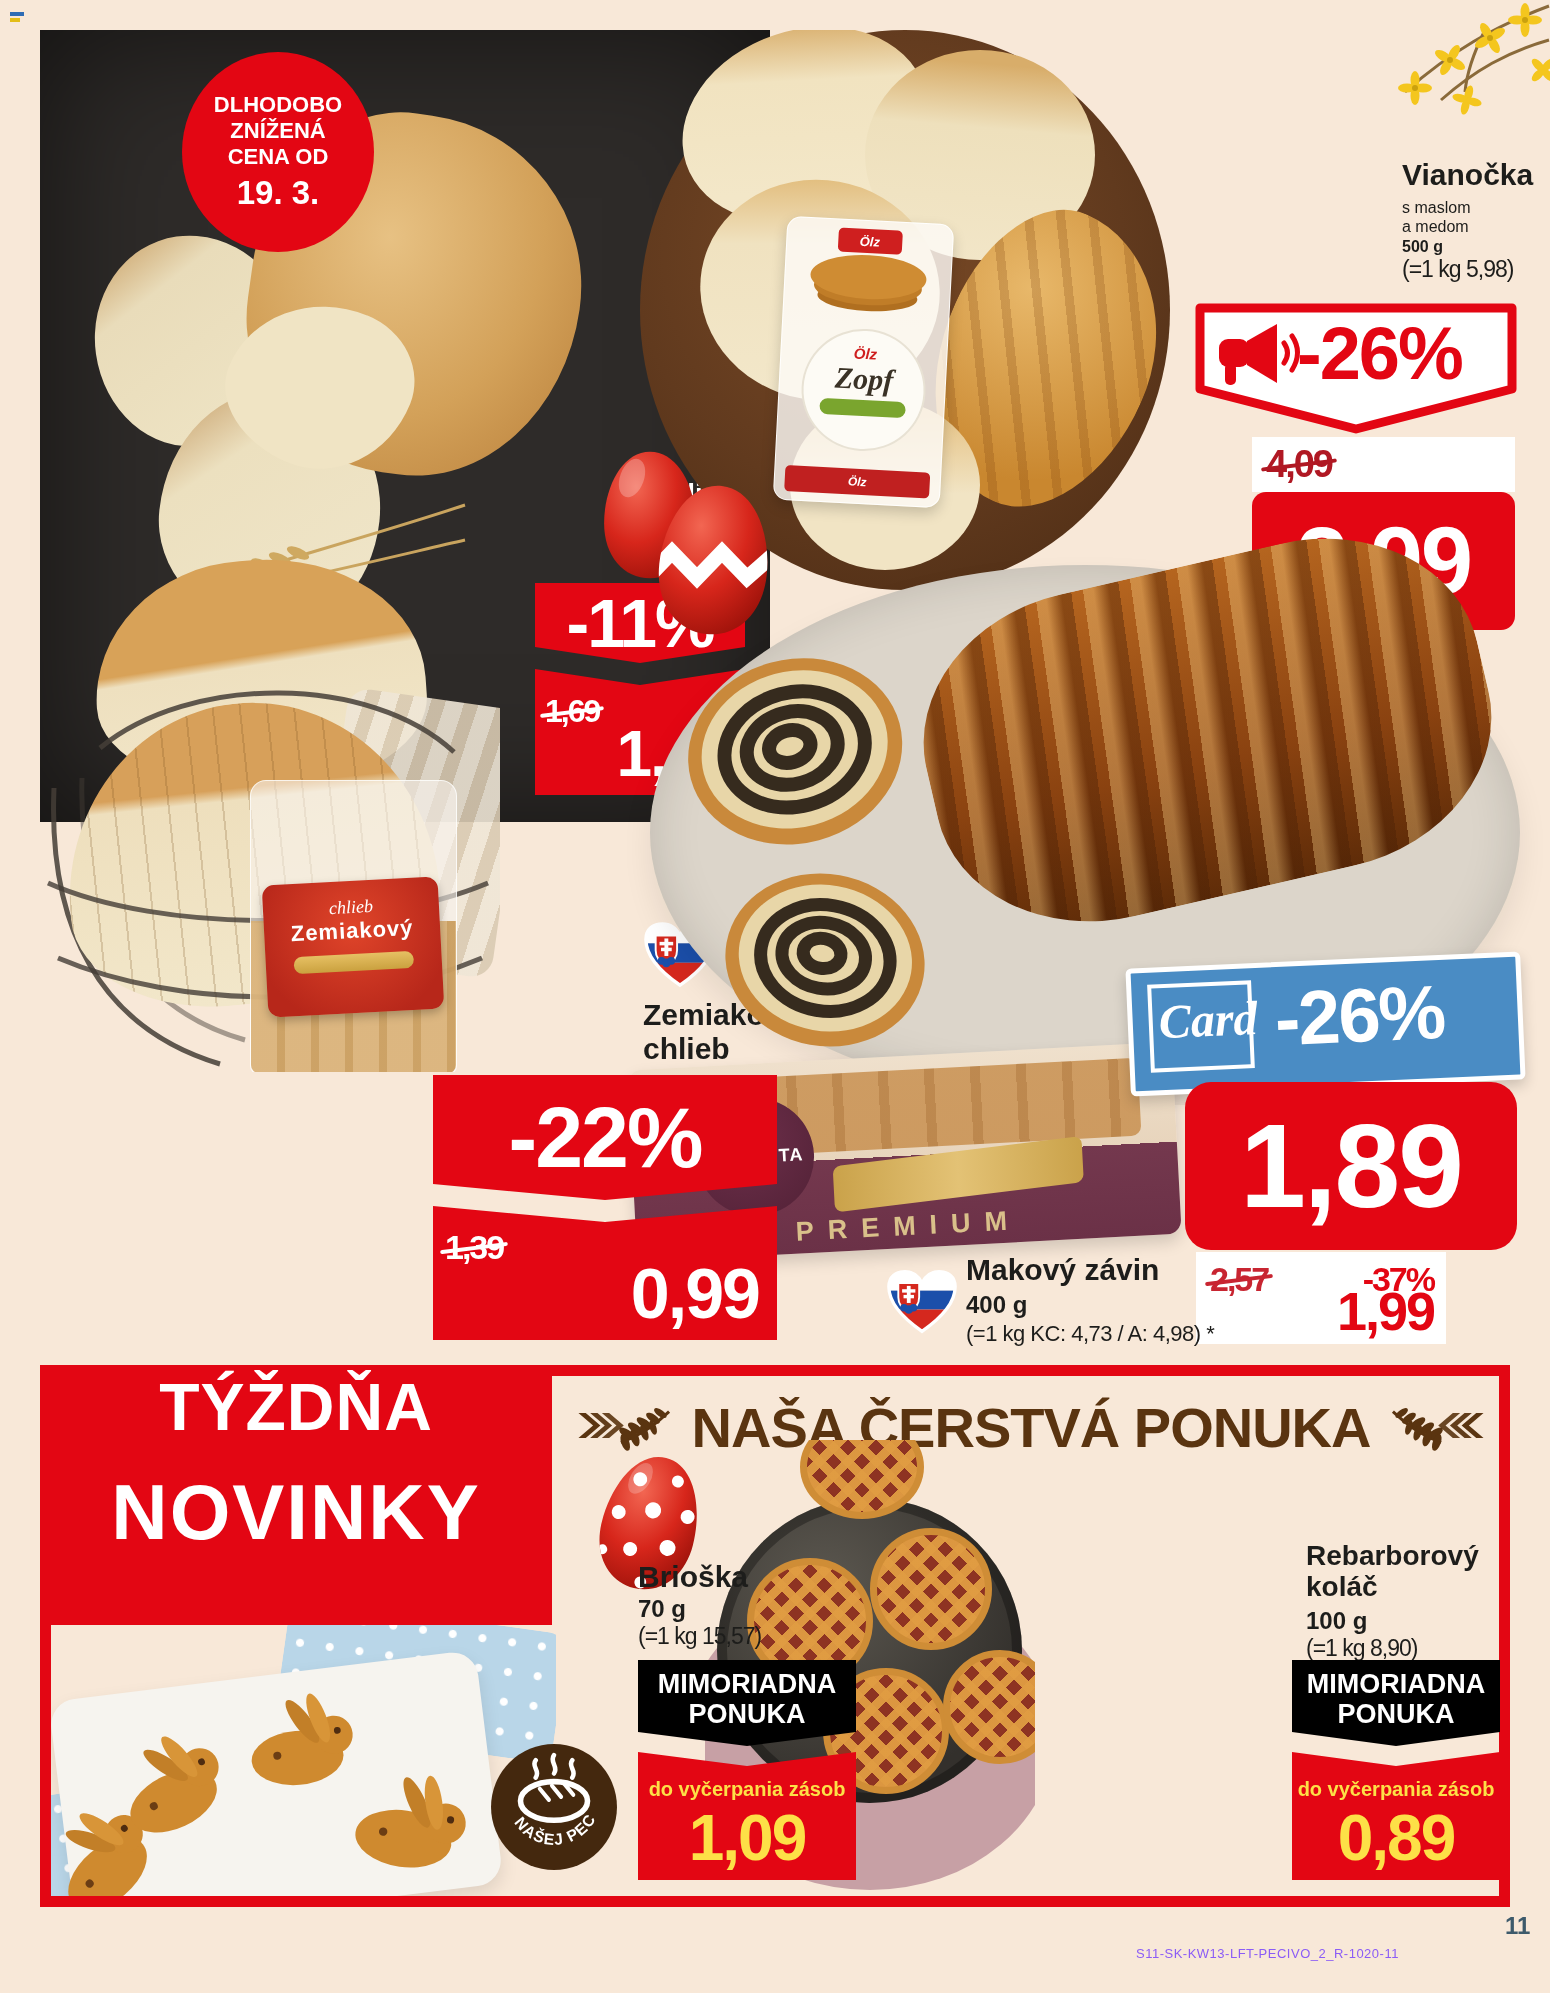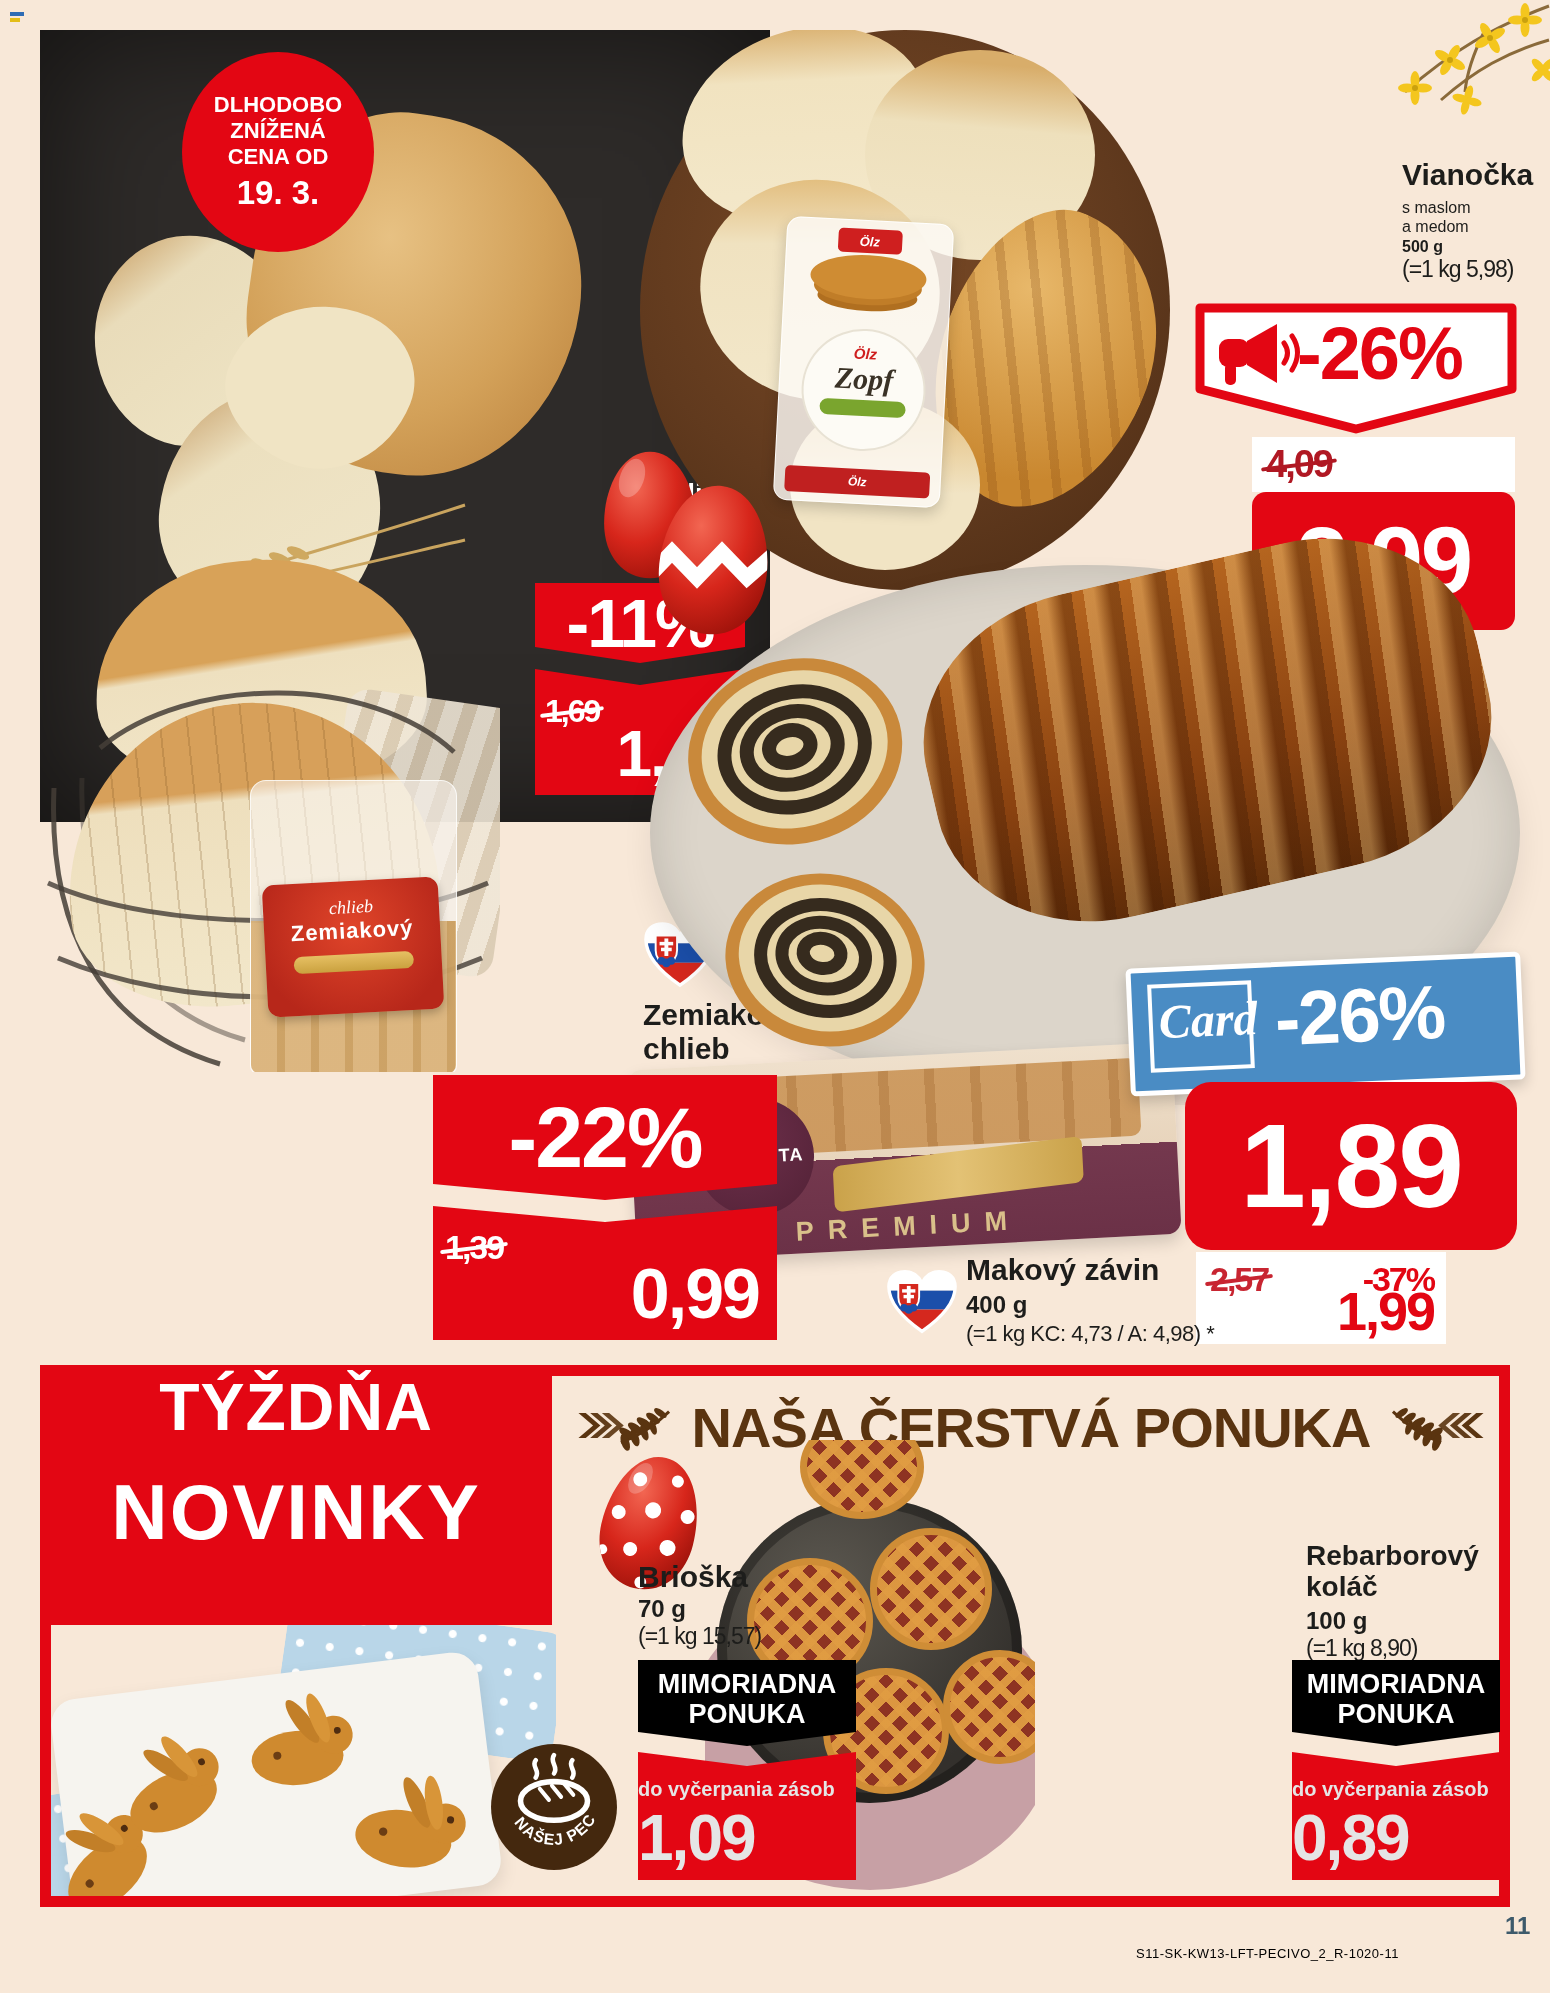--- a/index.html
+++ b/index.html
@@ -14,21 +14,21 @@
   .strike::after{content:"";position:absolute;left:-5px;right:-5px;top:46%;height:4px;
                  background:currentColor;transform:rotate(-7deg);border-radius:2px}
   .chev-top{clip-path:polygon(0 0,100% 0,100% calc(100% - 16px),50% 100%,0 calc(100% - 16px))}
   .chev-bot{clip-path:polygon(0 0,50% 16px,100% 0,100% 100%,0 100%)}
   .flex-c{display:flex;align-items:center;justify-content:center}
   .prod-name{font-size:30px;font-weight:bold;line-height:1.12}
   .prod-desc{font-size:16px;line-height:1.22}
   .photo{overflow:hidden}
   .offer-top{background:#000000;color:#fff;text-align:center;font-weight:bold;font-size:27px;line-height:1.1;
              clip-path:polygon(0 0,100% 0,100% calc(100% - 14px),50% 100%,0 calc(100% - 14px))}
-  .offer-bot{background:#e30613;color:#e5e5e5;
+  .offer-bot{background:#e30613;color:#fde047;text-align:center;
              clip-path:polygon(0 0,50% 14px,100% 0,100% 100%,0 100%)}
   .tart{position:absolute;border-radius:50%;border:7px solid #cf8d36;
         background:repeating-linear-gradient(45deg,rgba(224,156,66,.95) 0 9px,transparent 9px 20px),
                    repeating-linear-gradient(-45deg,rgba(224,156,66,.95) 0 9px,transparent 9px 20px),#8e3322}
 </style>
 </head>
 <body>
 
 <svg width="0" height="0" style="position:absolute">
  <defs>
@@ -472,13 +472,13 @@
     <div>MIMORIADNA</div>
     <div>PONUKA</div>
   </div>
   <div class="offer-bot abs" style="left:0;top:92px;width:100%;height:128px">
     <div class="b" style="font-size:20px;margin-top:26px">do vyčerpania zásob</div>
     <div class="num" style="font-size:64px">0,89</div>
   </div>
 </div>
 
 <div class="abs b" style="left:1505px;top:1912px;font-size:24px;color:#3d5a6b">11</div>
-<div class="abs" style="left:1136px;top:1946px;font-size:13px;letter-spacing:0.5px;color:#000000">S11-SK-KW13-LFT-PECIVO_2_R-1020-11</div>
+<div class="abs" style="left:1136px;top:1946px;font-size:13px;letter-spacing:0.5px;color:#8b5cf6">S11-SK-KW13-LFT-PECIVO_2_R-1020-11</div>
 
 </body></html>

